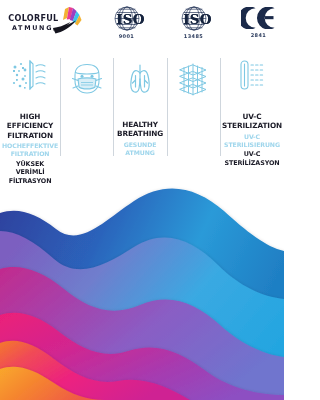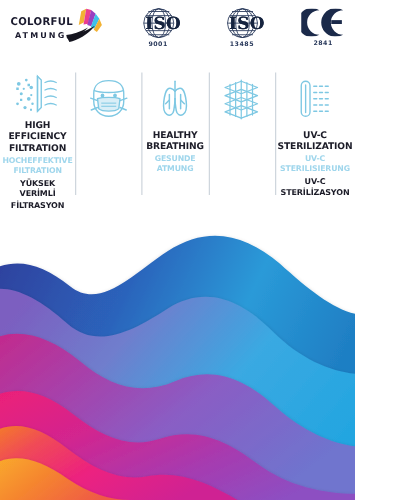--- a/index.html
+++ b/index.html
@@ -66,21 +66,21 @@
     align-items: center; padding: 0 2px;
   }
   .feature + .feature::before {
     content: ""; position: absolute; left: 0; top: 2px; bottom: 6px;
     width: 1px; background: #cfd6dd;
   }
   .feat-icon {
     height: 42px; display: flex; align-items: center; justify-content: center;
     margin-top: 2px;
   }
-  .feat-text { text-align: center; margin-top: 3px; width: 100%; }
+  .feat-text { text-align: center; margin-top: 20px; width: 100%; }
   .t-en {
     font-size: 7.3px; font-weight: bold; color: #1c1c28; line-height: 9.4px;
     letter-spacing: -.1px; font-family: "DejaVu Sans", sans-serif;
   }
   .t-de {
     font-size: 6.2px; font-weight: bold; color: #9fd6ec; line-height: 8px;
     letter-spacing: -.1px; margin-top: 2px; font-family: "DejaVu Sans", sans-serif;
   }
   .t-tr {
     font-size: 6.4px; font-weight: bold; color: #1c1c28; line-height: 8.4px;

